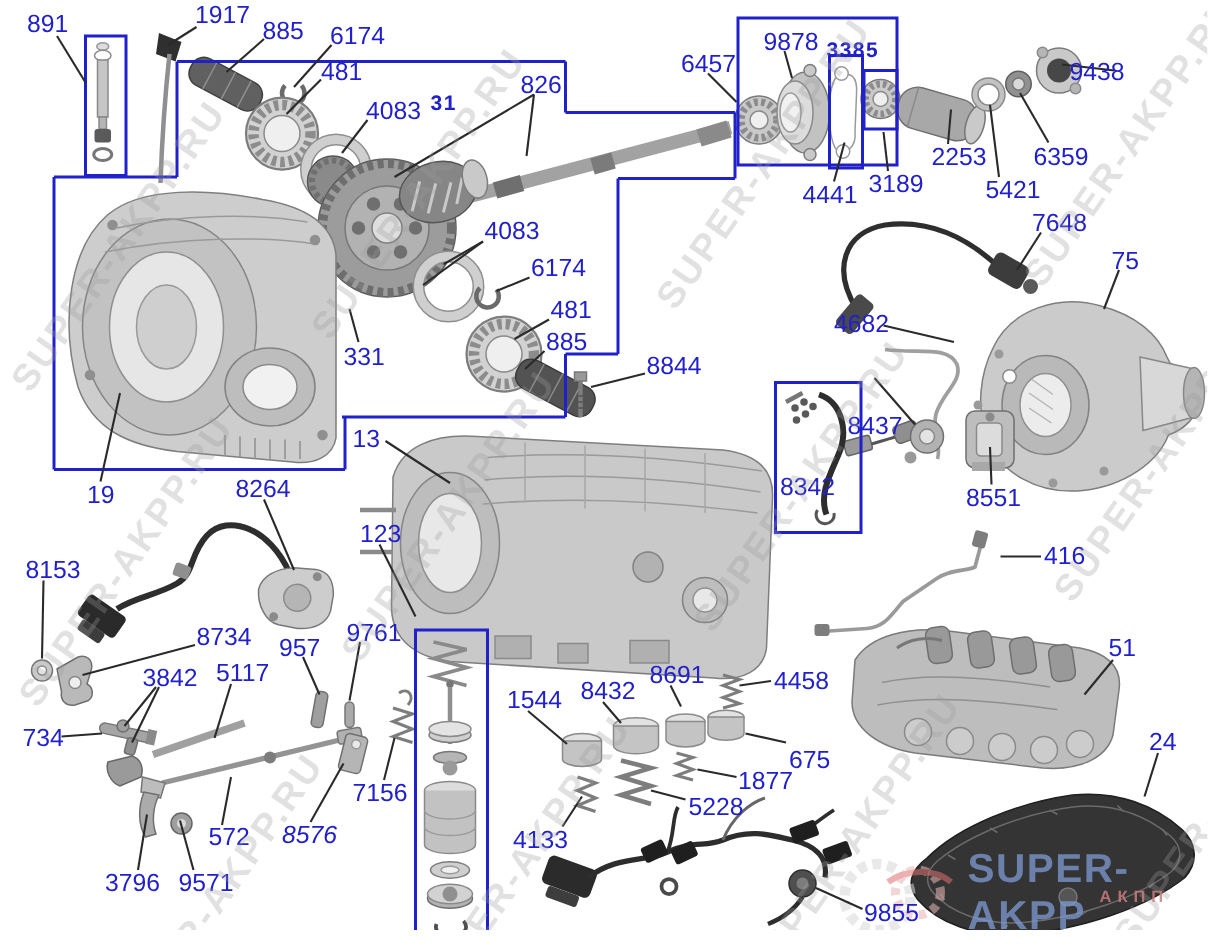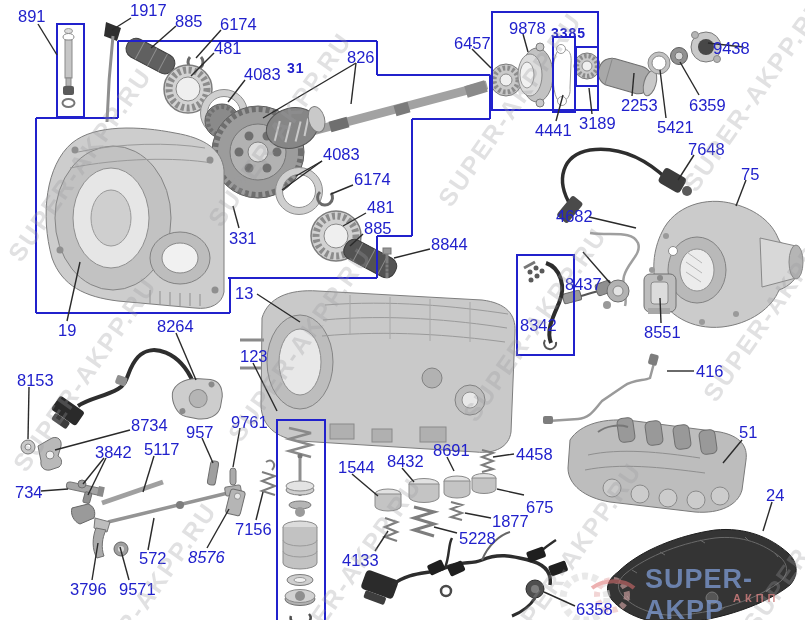--- a/index.html
+++ b/index.html
@@ -504,21 +504,21 @@
       <div class="callout" style="left: 387px; top: 453px;">8432</div>
       <div class="callout" style="left: 433px; top: 442px;">8691</div>
       <div class="callout" style="left: 516px; top: 446px;">4458</div>
       <div class="callout" style="left: 526px; top: 499px;">675</div>
       <div class="callout" style="left: 492px; top: 513px;">1877</div>
       <div class="callout" style="left: 459px; top: 530px;">5228</div>
       <div class="callout" style="left: 342px; top: 552px;">4133</div>
       <div class="callout" style="left: 696px; top: 363px;">416</div>
       <div class="callout" style="left: 739px; top: 424px;">51</div>
       <div class="callout" style="left: 766px; top: 487px;">24</div>
-      <div class="callout" style="left: 576px; top: 601px;">6358</div>
+      <div class="callout" style="left: 576px; top: 601px;">9855</div>
       <div class="callout" style="left: 556px; top: 208px;">4682</div>
       <div class="callout" style="left: 565px; top: 236px; margin-top: 40px;">8437</div>
       <div class="callout" style="left: 644px; top: 324px;">8551</div>
       <div class="callout" style="left: 520px; top: 317px;">8342</div>
     </div>
 
   <div id="wm-layer">
       <div class="wm" style="left: -35px; top: 150px;">SUPER-AKPP.RU</div>
       <div class="wm" style="left: 165px; top: 115px;">SUPER-AKPP.RU</div>
       <div class="wm" style="left: 395px; top: 95px;">SUPER-AKPP.RU</div>

